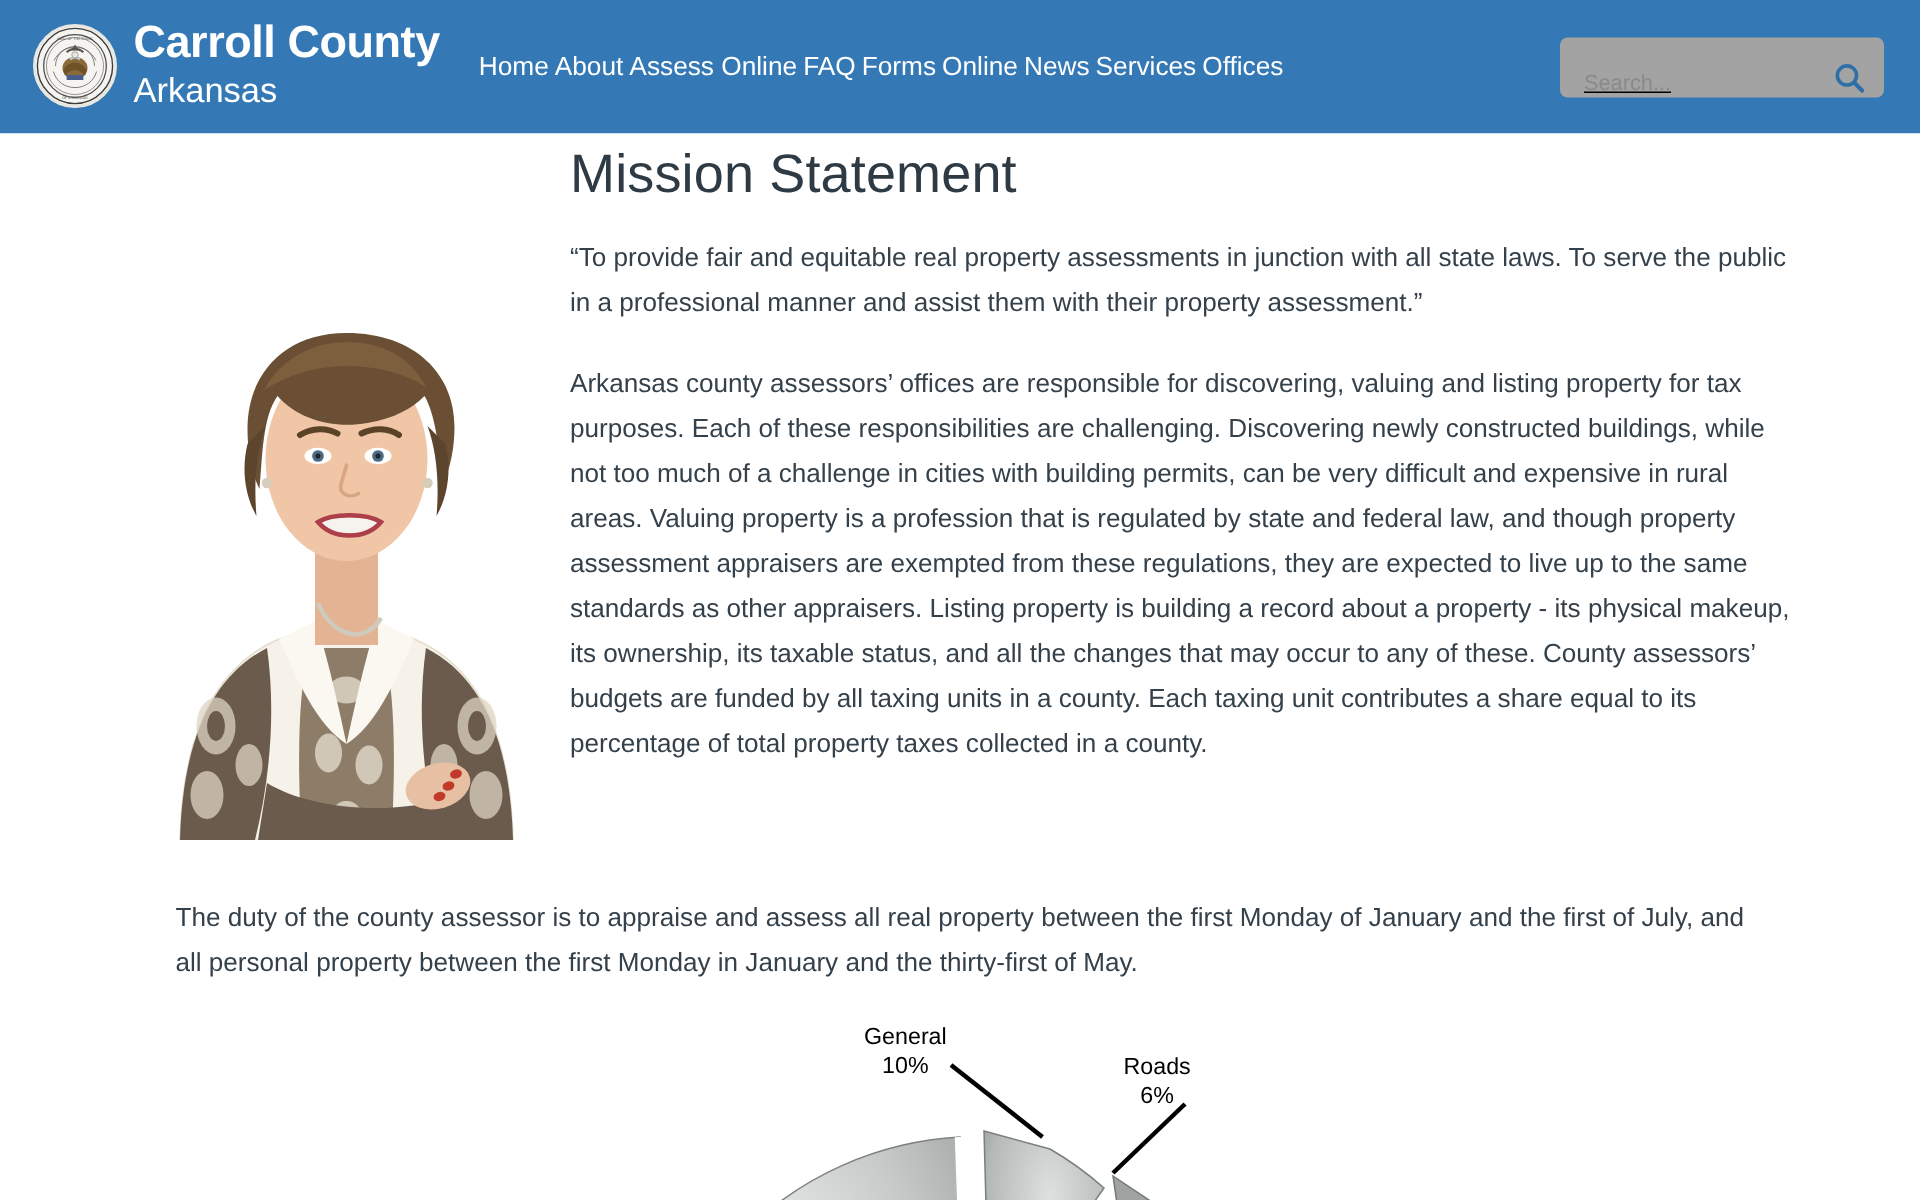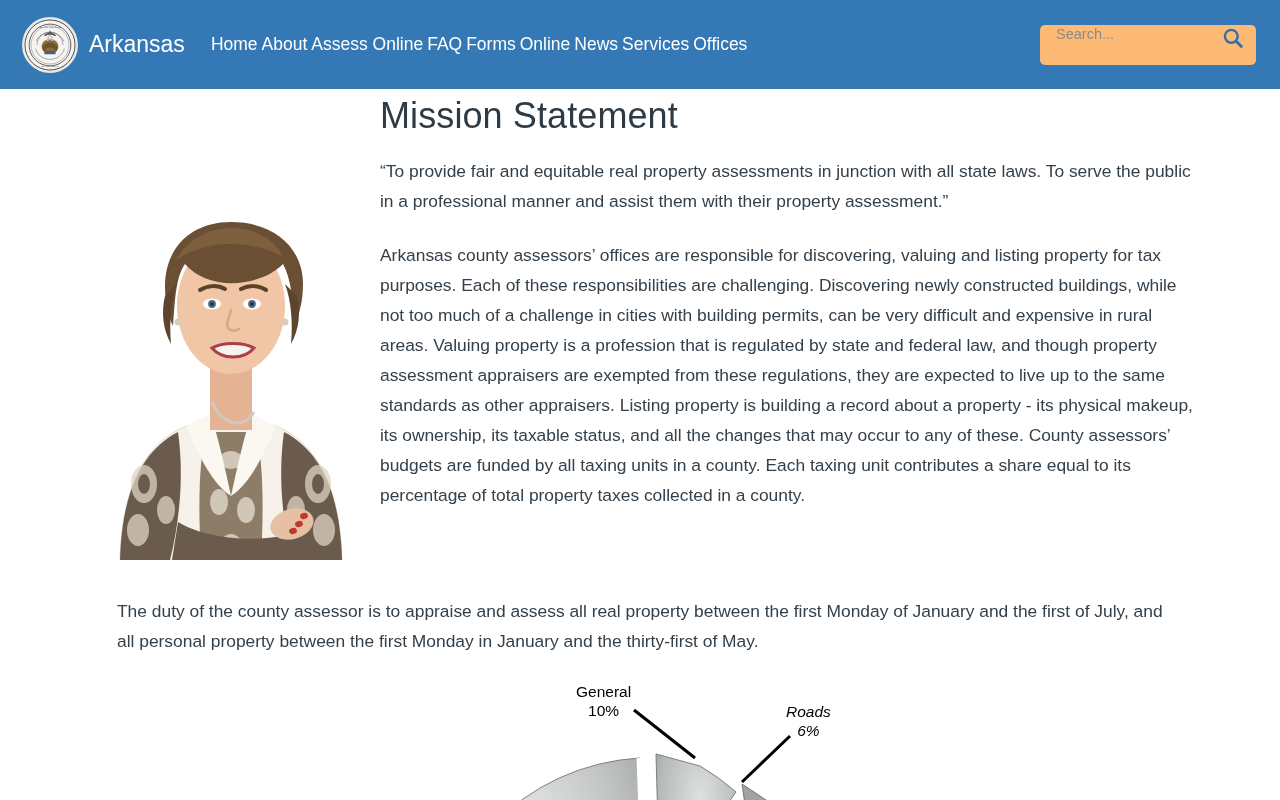--- a/index.html
+++ b/index.html
@@ -74,26 +74,27 @@
     font-size: 17.5px;
     text-decoration: none;
     white-space: nowrap;
     cursor: pointer;
   }
 
   .search-wrap {
     flex: 0 0 auto;
     width: 216px;
     height: 40px;
-    background: #fdba74;
+    background: #a3a3a3;
     border-radius: 5px;
     display: flex;
-    align-items: flex-start;
+    align-items: flex-end;
     padding: 0 11px 0 14px;
     margin-left: 14px;
+    text-decoration: underline;
   }
   .search-input {
     border: 0;
     outline: none;
     flex: 1 1 auto;
     font-family: "Liberation Sans", sans-serif;
     font-size: 14.5px;
     color: #444;
     background: transparent;
     min-width: 0;
@@ -220,20 +221,21 @@
           <path d="M13 24c3-6 8.5-9.5 15-9.5S40 18 43 24"></path>
           <path d="M12.5 32c2 7 8 11.5 15.5 11.5S41.5 39 43.5 32"></path>
         </g>
         <g fill="#4b4b4b" font-size="2.6" font-family="Liberation Sans, sans-serif">
           <text x="28" y="9.6" text-anchor="middle">SEAL OF THE STATE</text>
           <text x="28" y="51.5" text-anchor="middle">OF ARKANSAS</text>
         </g>
       </svg>
     </div>
     <div class="brand-text">
+      <span class="brand-line1">Carroll County</span>
       <span class="brand-line2">Arkansas</span>
     </div>
   </div>
 
   <nav class="main-nav">
     <a class="nav-link" href="#">Home</a>
     <a class="nav-link" href="#">About</a>
     <a class="nav-link" href="#">Assess Online</a>
     <a class="nav-link" href="#">FAQ</a>
     <a class="nav-link" href="#">Forms</a>
@@ -344,21 +346,21 @@
   </div>
 
   <div class="chart-block">
     <div class="chart-inner">
 
       <div class="chart-label" style="left:576px; top:2px;">
         <span>General</span>
         <span class="pct">10%</span>
       </div>
 
-      <div class="chart-label" style="left:786px; top:22px;font-style:italic;">
+      <div class="chart-label" style="left:749px; top:22px;">
         <span>Roads</span>
         <span class="pct">6%</span>
       </div>
 
       <svg class="leader" style="left:0; top:0;" width="1280" height="400" aria-hidden="true">
 
         <line x1="634" y1="30" x2="695" y2="78" stroke="#000" stroke-width="3"></line>
         <line x1="790" y1="56" x2="742" y2="102" stroke="#000" stroke-width="3"></line>
 
         <defs>

